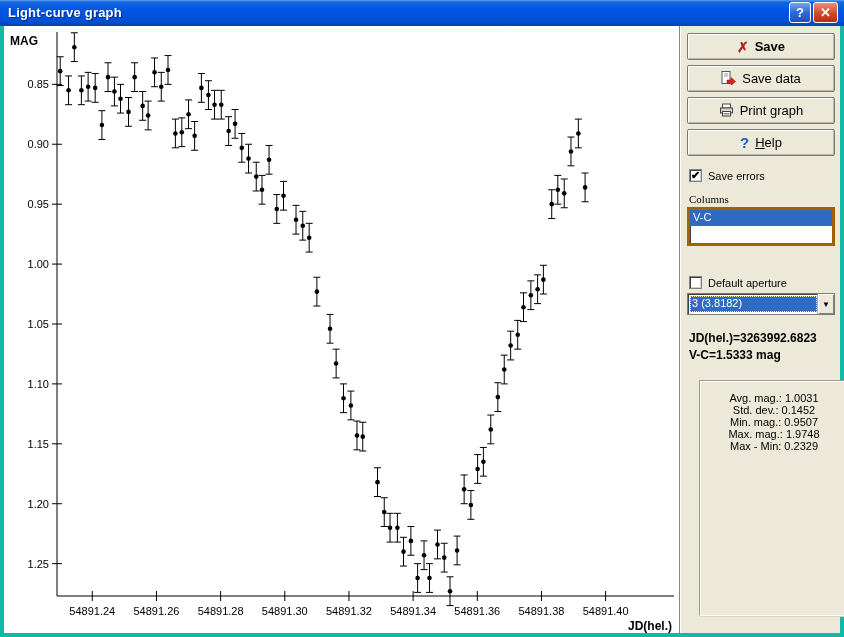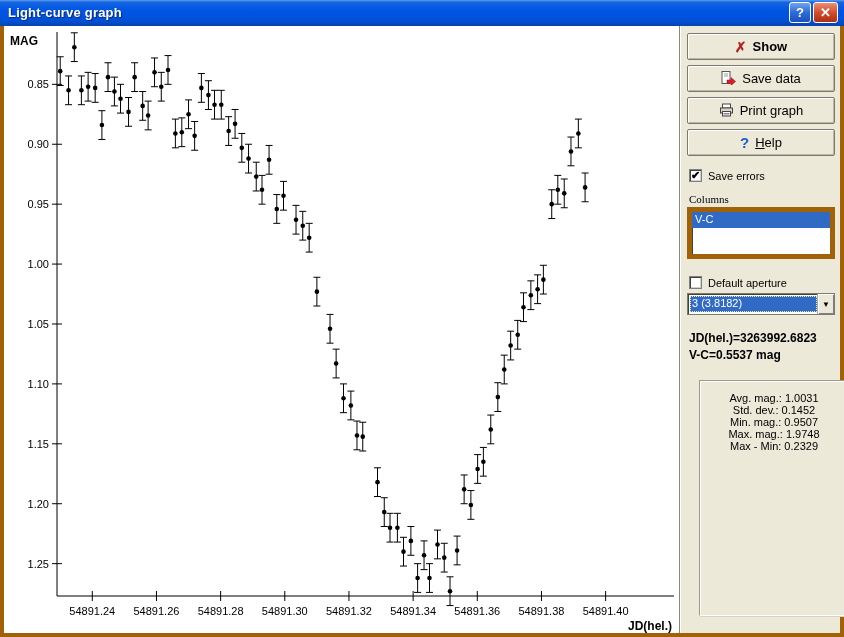--- a/index.html
+++ b/index.html
@@ -1,19 +1,19 @@
 <!DOCTYPE html>
 <html><head>
 <meta charset="utf-8">
 <style>
   * { margin:0; padding:0; box-sizing:border-box; }
   html,body { width:844px; height:637px; overflow:hidden; }
   body { font-family:"Liberation Sans", sans-serif; font-size:11px; background:#ECE9D8; }
 
-  #window { position:relative; width:844px; height:637px; background:#a16207; }
+  #window { position:relative; width:844px; height:637px; background:#14b8a6; }
 
   .titlebar {
     position:absolute; top:0; left:0; width:844px; height:26px;
     background:linear-gradient(180deg,#5a9af0 0%,#1464e0 9%,#0055e5 40%,#0050d5 82%,#0a42ab 100%);
     display:flex; align-items:center; padding:0 6px 2px 8px;
   }
   .titlebar .title {
     color:#fff; font-weight:bold; font-size:13px; letter-spacing:0.2px;
     text-shadow:1px 1px 1px #0a2a7a; flex:1;
   }
@@ -57,22 +57,22 @@
     width:13px; height:13px; background:#fff; border:1px solid #808080;
     box-shadow:inset 1px 1px 0 #404040, inset -1px -1px 0 #d4d0c8;
     display:flex; align-items:center; justify-content:center;
     font-size:11px; font-weight:bold; color:#000; line-height:1;
   }
   #row-show-errors { top:143px; }
   #row-default-aperture { top:250px; }
 
   .columns-label { position:absolute; left:8px; top:167px; color:#000;font-family:Liberation Serif, serif; }
   .listbox {
-    position:absolute; left:6px; top:181px; width:148px; height:52px;
-    background:#fff; border:5px solid #a16207;
+    position:absolute; left:6px; top:181px; width:148px; height:39px;
+    background:#fff; border:3px solid #a16207;
     box-shadow:inset 1px 1px 0 #404040;
   }
   .listbox .item.selected { background:#316AC5; color:#fff; padding:1px 3px; height:16px; }
 
   .combo {
     position:absolute; left:6px; top:267px; width:148px; height:22px;
     background:#fff; border:1px solid #7b7b73; box-shadow:inset 1px 1px 0 #404040;
     display:flex;
   }
   .combo .value {
@@ -469,21 +469,21 @@
             <line x1="577.5916666710193" y1="175.76119402985083" x2="584.5916666710193" y2="175.76119402985083" stroke="#000" stroke-width="1"></line>
             <circle cx="581.0916666710193" cy="161.38166311300645" r="2.3" fill="#000000"></circle>
           </g>
         </svg>
     </div>
 
     <div class="side-panel">
 
       <div class="btn" id="btn-close">
         <span class="glyph">✗</span>
-        <span>Show</span>
+        <span>Save</span>
       </div>
 
       <div class="btn" id="btn-print">
         <span class="glyph">
           <svg width="15" height="14" viewBox="0 0 15 14">
             <rect x="3.5" y="1" width="8" height="4" fill="#fff" stroke="#444"></rect>
             <rect x="1.5" y="5" width="12" height="5" fill="#d8d4c8" stroke="#444"></rect>
             <rect x="3.5" y="8.5" width="8" height="4.5" fill="#fff" stroke="#444"></rect>
             <line x1="4.5" y1="10.5" x2="10.5" y2="10.5" stroke="#888"></line>
             <line x1="4.5" y1="12" x2="10.5" y2="12" stroke="#888"></line>
@@ -527,21 +527,21 @@
 
       <div class="combo">
         <div class="value">3 (3.8182)</div>
         <div class="drop">
           <span>▼</span>
         </div>
       </div>
 
       <div class="readout">
         <div>JD(hel.)=3263992.6823</div>
-        <div>V-C=0.5537 mag</div>
+        <div>V-C=1.5333 mag</div>
       </div>
 
       <div class="stats-box">
         <div>Avg. mag.: 1.0031</div>
         <div>Std. dev.: 0.1452</div>
         <div>Min. mag.: 0.9507</div>
         <div>Max. mag.: 1.9748</div>
         <div>Max - Min: 0.2329</div>
       </div>
 

